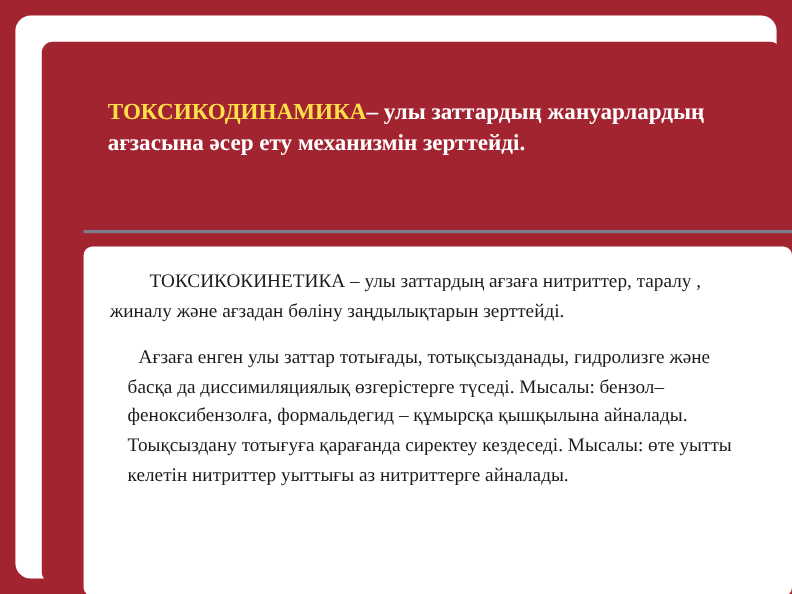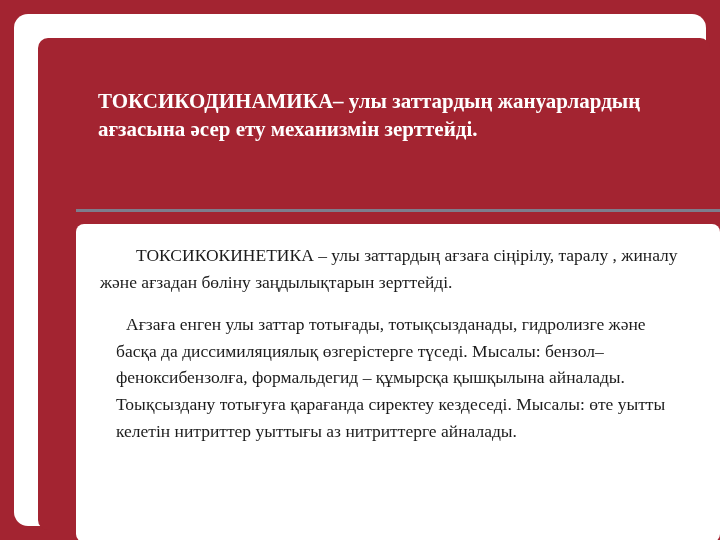--- a/index.html
+++ b/index.html
@@ -56,21 +56,21 @@
   }
   .title-text {
     margin: 0;
     font-family: "Liberation Serif", serif;
     font-size: 21px;
     line-height: 1.32;
     color: #ffffff;
     font-weight: normal;
   }
   .title-text .accent {
-    color: #ffffff;
+    color: #fde047;
     font-weight: bold;
   }
   .title-text .bold-white {
     font-weight: bold;
     color: #ffffff;
   }
   
   .body-box {
     position: absolute;
     left: 38px;
@@ -99,19 +99,19 @@
 
 <div class="slide">
   <div class="frame">
     <div class="inner-panel">
 
       <div class="title-box">
         <p class="title-text"><span class="accent">ТОКСИКОДИНАМИКА</span><span class="bold-white">– </span><span class="bold-white">улы заттардың жануарлардың ағзасына әсер ету механизмін зерттейді.</span></p>
       </div>
 
       <div class="body-box">
-        <p class="body-text para-1">ТОКСИКОКИНЕТИКА – улы заттардың ағзаға сіңірілу, таралу , жиналу және ағзадан бөліну заңдылықтарын зерттейді.</p>
+        <p class="body-text para-1">ТОКСИКОКИНЕТИКА – улы заттардың ағзаға нитриттер, таралу , жиналу және ағзадан бөліну заңдылықтарын зерттейді.</p>
         <p class="body-text para-2">Ағзаға енген улы заттар тотығады, тотықсызданады, гидролизге және басқа да диссимиляциялық өзгерістерге түседі. Мысалы: бензол– феноксибензолға, формальдегид – құмырсқа қышқылына айналады. Тоықсыздану тотығуға қарағанда сиректеу кездеседі. Мысалы: өте уытты келетін нитриттер уыттығы аз нитриттерге айналады.</p>
       </div>
 
     </div>
   </div>
 </div>
 
 </body></html>

